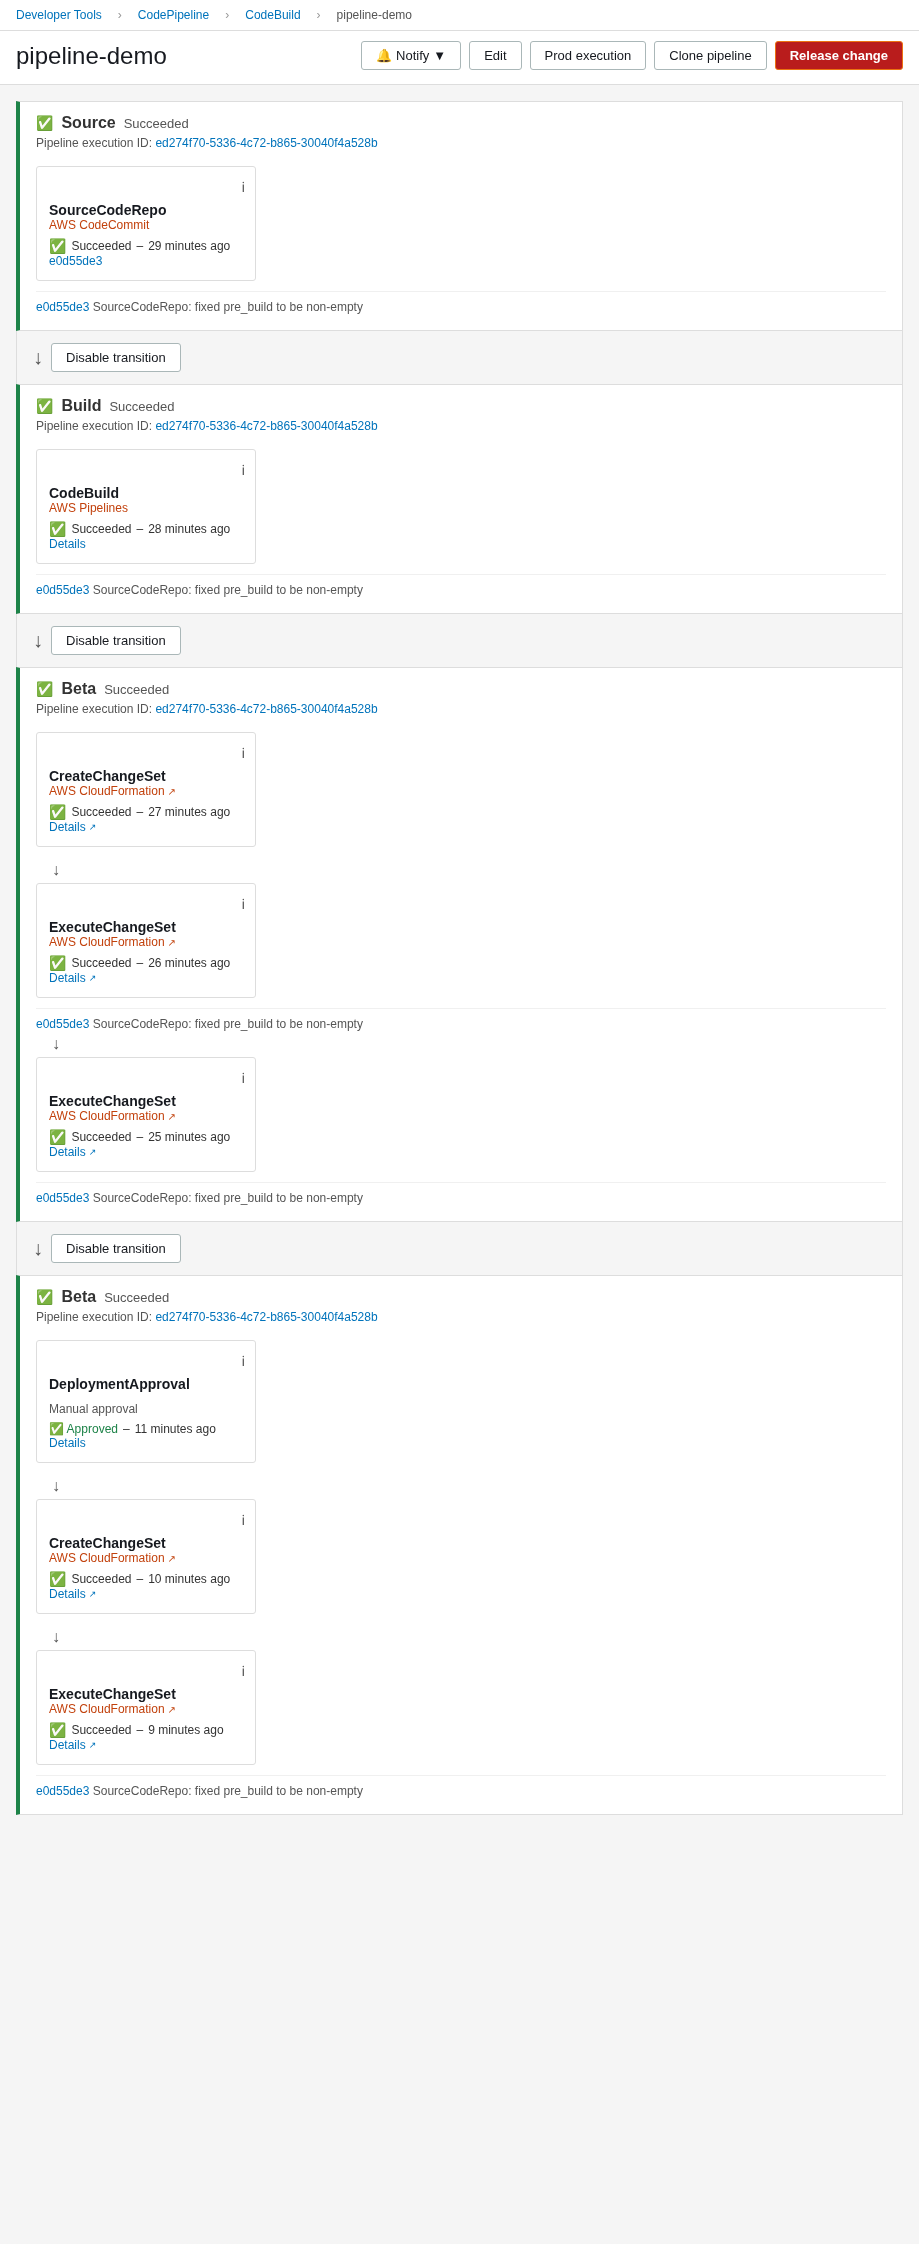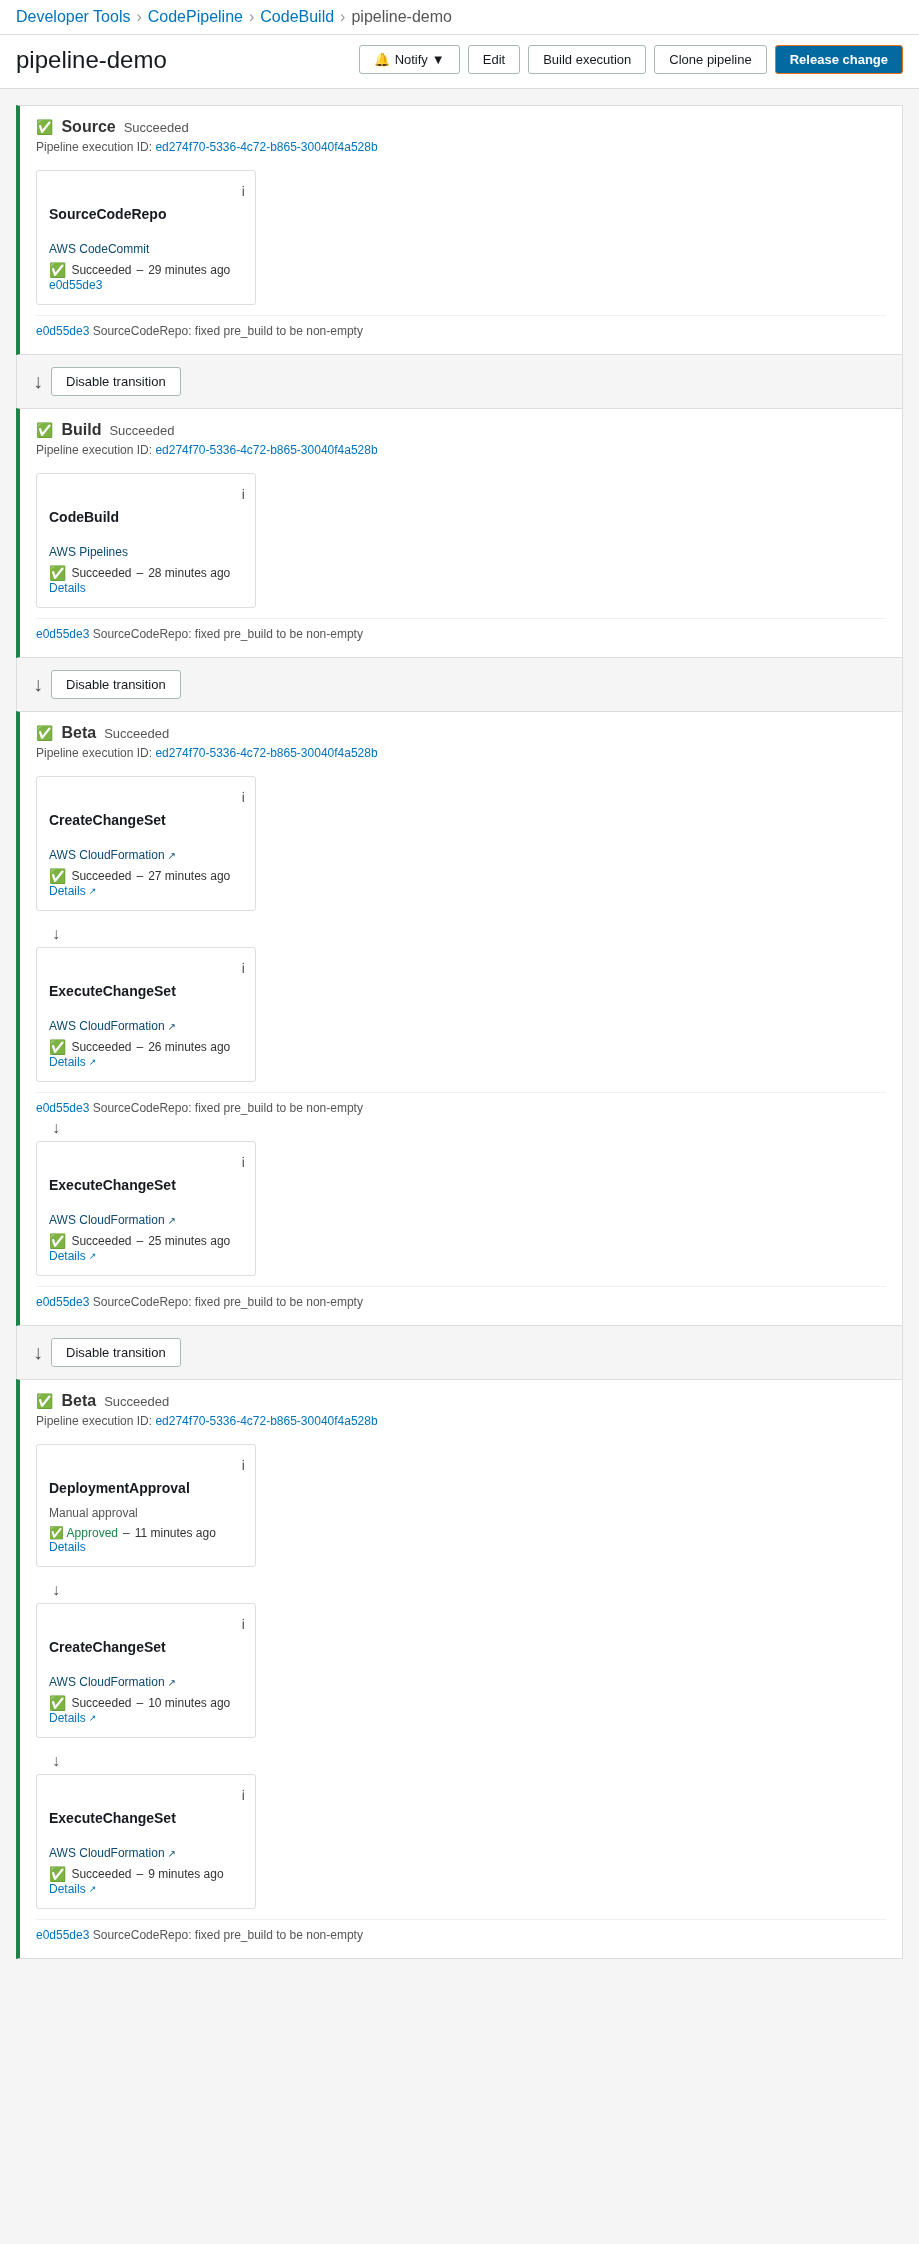--- a/index.html
+++ b/index.html
@@ -1,44 +1,44 @@
 <!DOCTYPE html>
 <html><head>
   <meta charset="utf-8">
   <style>
     * { box-sizing: border-box; margin: 0; padding: 0; }
     body { font-family: -apple-system, BlinkMacSystemFont, 'Segoe UI', Arial, sans-serif; font-size: 13px; background: #f5f5f5; color: #333; }
     
-    .breadcrumb-bar { background: #fff; padding: 8px 16px; border-bottom: 1px solid #ddd; display: flex; align-items: center; gap: 6px; font-size: 16px; color: #555; }
+    .breadcrumb-bar { background: #fff; padding: 8px 16px; border-bottom: 1px solid #ddd; display: flex; align-items: center; gap: 16px; font-size: 12px; color: #555; }
     .breadcrumb-sep { color: #999; }
     .breadcrumb-link { color: #0073bb; cursor: pointer; }
     
     .header { background: #fff; padding: 10px 16px 14px; border-bottom: 1px solid #ddd; display: flex; align-items: center; justify-content: space-between; }
     .page-title { font-size: 24px; font-weight: 400; color: #16191f; }
     .header-actions { display: flex; gap: 8px; align-items: center; }
     
     .btn { padding: 6px 14px; border-radius: 3px; cursor: pointer; font-size: 13px; border: 1px solid #aab7b8; background: #fff; color: #16191f; white-space: nowrap; }
     .btn-notify { display: flex; align-items: center; gap: 4px; }
-    .btn-primary { background: #0369a1; border-color: #ec7211; color: #fff; font-weight: 600; }
+    .btn-primary { background: #b91c1c; border-color: #ec7211; color: #fff; font-weight: 600; }
     
     .main-content { padding: 16px; max-width: 919px; }
     
     .stage { background: #fff; border: 1px solid #ddd; border-left: 4px solid #1d8348; margin-bottom: 0; }
     .stage-header { padding: 12px 16px 8px; }
     .stage-title-row { display: flex; align-items: center; gap: 8px; margin-bottom: 4px; }
     .stage-name { font-size: 16px; font-weight: 700; }
     .stage-status { font-size: 13px; color: #555; }
     .stage-exec-id { font-size: 12px; color: #555; }
     .exec-link { color: #0073bb; cursor: pointer; font-size: 12px; }
     
     .stage-body { padding: 8px 16px 16px; }
     
     .action-card { border: 1px solid #ddd; border-radius: 3px; padding: 12px; margin-bottom: 10px; background: #fff; max-width: 220px; position: relative; }
     .action-name { font-size: 14px; font-weight: 600; color: #16191f; margin-top: 23px; }
-    .action-provider { color: #0c4a6e; font-size: 12px; cursor: pointer; display: flex; align-items: center; gap: 3px; margin-top: 20px; }
+    .action-provider { color: #c2410c; font-size: 12px; cursor: pointer; display: flex; align-items: center; gap: 3px; margin-top: 0; }
     .action-result { display: flex; align-items: center; gap: 5px; margin-top: 6px; font-size: 12px; }
     .action-link { color: #0073bb; font-size: 12px; cursor: pointer; display: flex; align-items: center; gap: 3px; }
     .info-icon { position: absolute; top: 10px; right: 10px; color: #555; cursor: pointer; font-size: 14px; }
     
     .success-icon { color: #1d8348; font-size: 14px; }
     .approved-badge { color: #1d8348; font-weight: 400; font-size: 12px; }
     
     .commit-line { font-size: 12px; color: #555; margin-top: 8px; padding-top: 8px; border-top: 1px solid #f0f0f0; }
     .commit-hash { color: #0073bb; cursor: pointer; font-size: 12px; }
     
@@ -65,21 +65,21 @@
 
 <div class="header">
   <h1 class="page-title">pipeline-demo</h1>
   <div class="header-actions">
     <button class="btn btn-notify">
       <span>🔔</span>
       <span>Notify</span>
       <span>▼</span>
     </button>
     <button class="btn">Edit</button>
-    <button class="btn">Build execution</button>
+    <button class="btn">Prod execution</button>
     <button class="btn">Clone pipeline</button>
     <button class="btn btn-primary">Release change</button>
   </div>
 </div>
 
 <div class="main-content">
 
   <div class="stage">
     <div class="stage-header">
       <div class="stage-title-row">

